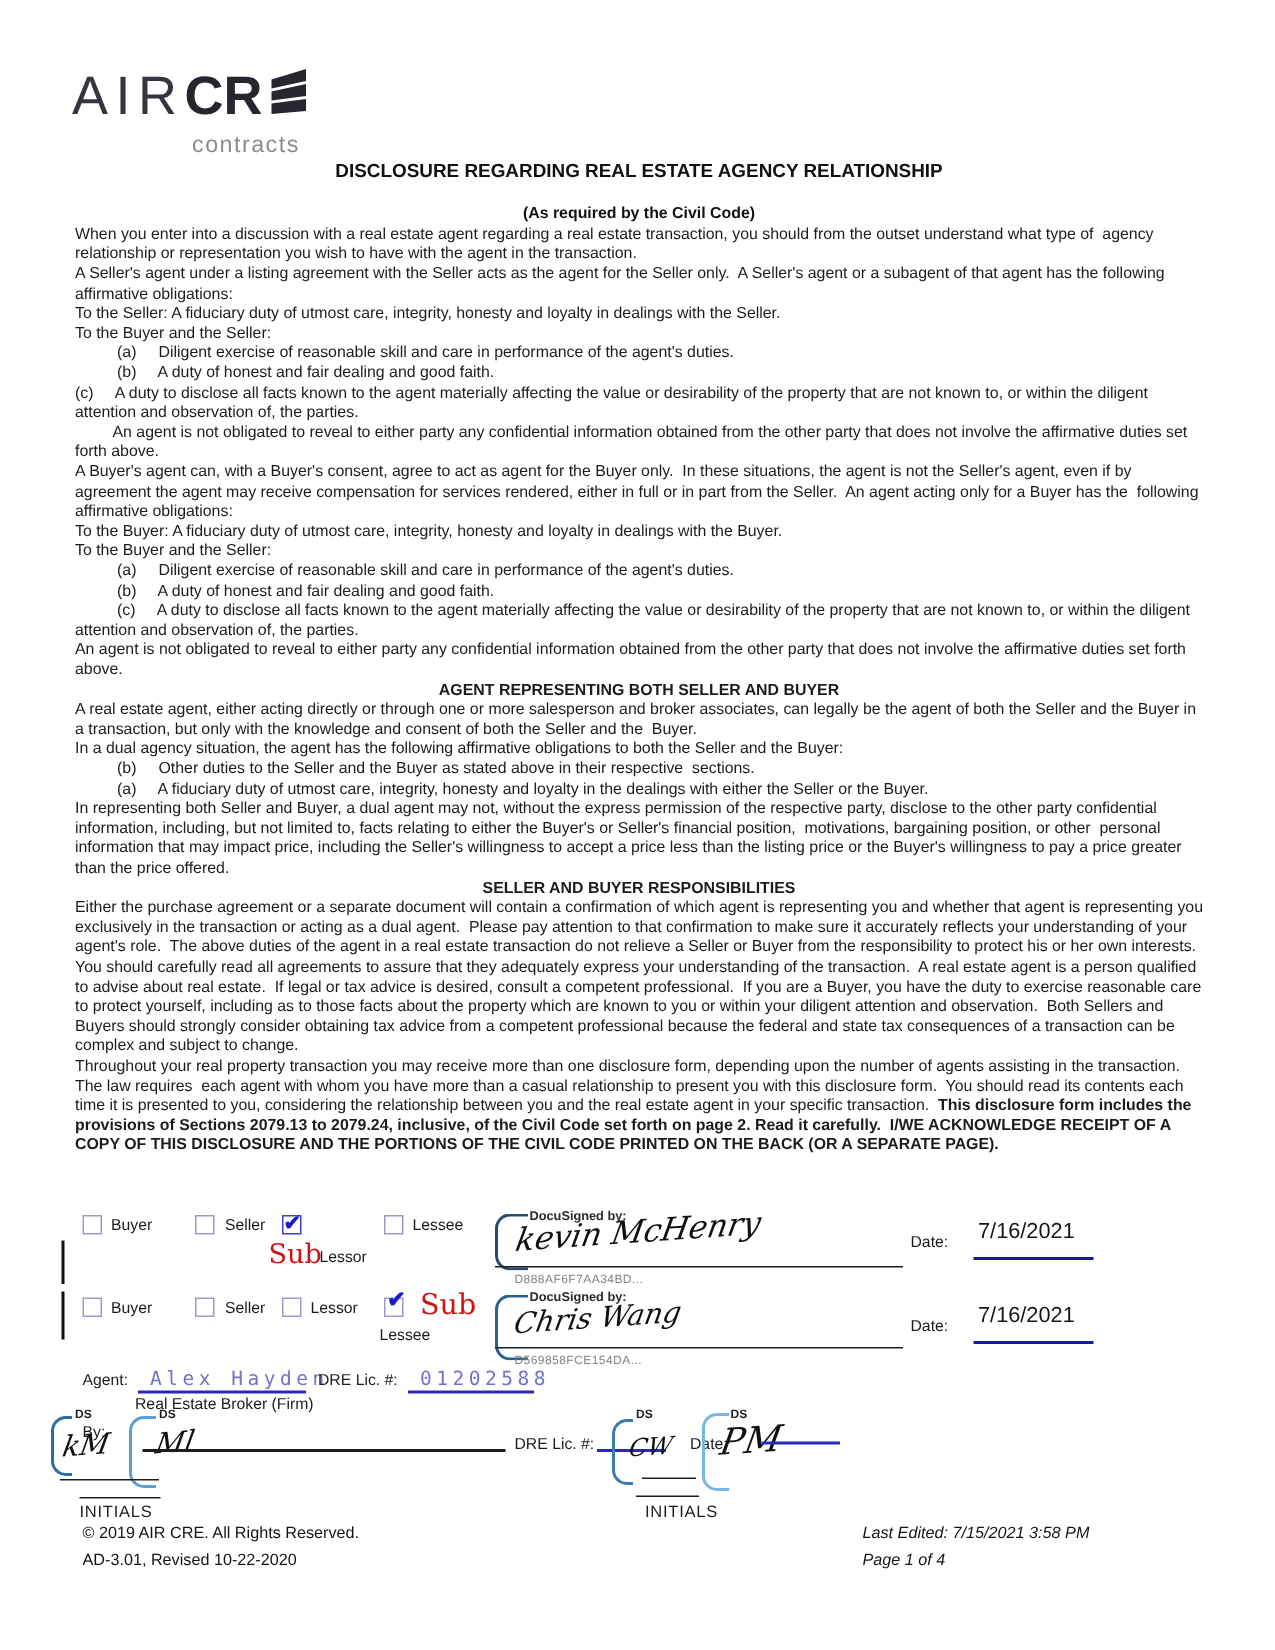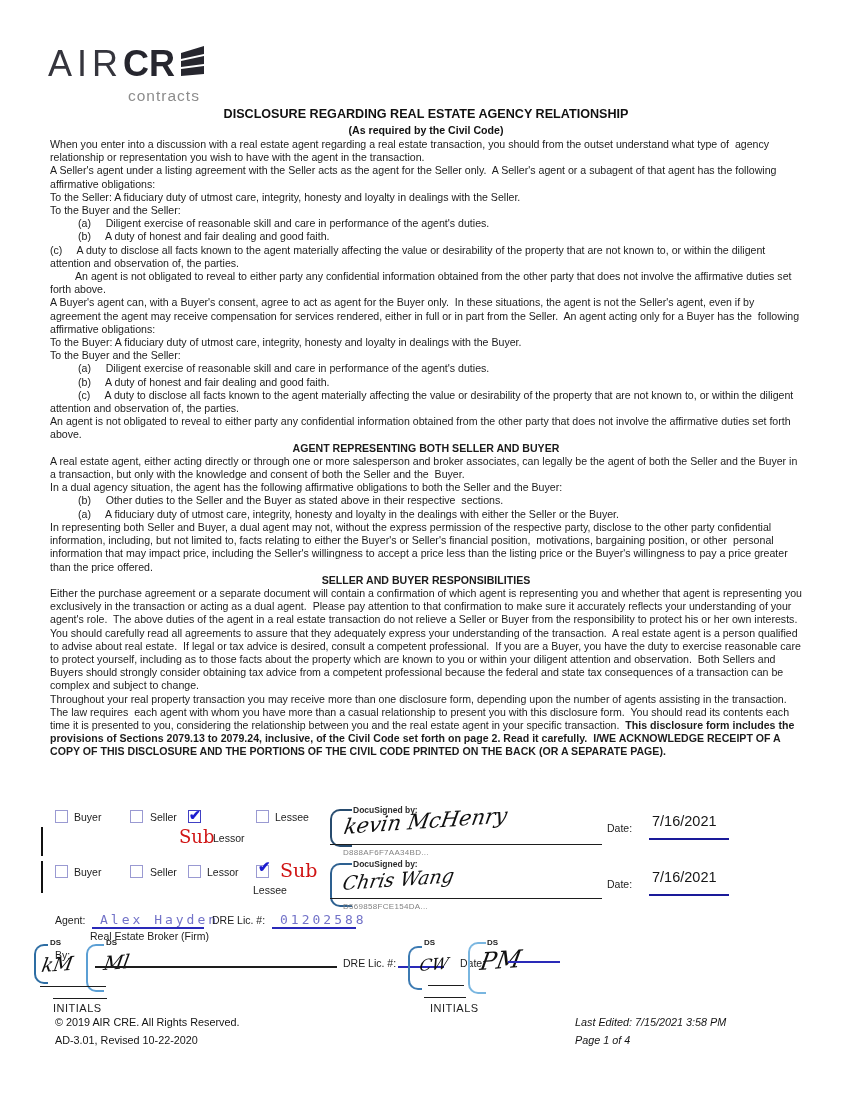--- a/index.html
+++ b/index.html
@@ -11,21 +11,21 @@
   
   .logo { position:absolute; left:48px; top:44px; }
   .logo-row { white-space:nowrap; line-height:40px; }
   .logo-air { font-size:36px; color:#35353d; letter-spacing:5px; font-weight:400; }
   .logo-cr  { font-size:36px; color:#26262e; font-weight:bold; letter-spacing:0px; }
   .logo-e   { display:inline-block; vertical-align:-3px; margin-left:2px; }
   .logo-sub { font-size:15.5px; color:#8c8c8c; letter-spacing:1px; margin-left:80px; margin-top:-4px; }
   
   .text-col { position:absolute; left:50px; top:106px; width:752px; }
   .doc-title { text-align:center; font-weight:bold; font-size:12.6px; line-height:17px; color:#111; }
-  .doc-subtitle { text-align:center; font-weight:bold; font-size:10.6px; line-height:15px; color:#111; }
+  .doc-subtitle { text-align:center; font-weight:bold; font-size:10.6px; line-height:15px; color:#111;margin-top:12px; }
   .text-col p { font-size:10.6px; line-height:13.2px; white-space:pre-wrap; color:#1c1c1c; }
   .sec-h { text-align:center; font-weight:bold; font-size:10.6px; line-height:13.2px; color:#111; }
   .indent { padding-left:28px; }
   .hang { text-indent:25px; }
   .hang-c { text-indent:28px; }
   .b { font-weight:bold; }
   
   .abs { position:absolute; }
   .lbl { font-size:10.5px; color:#1c1c1c; }
   .cb { width:13px; height:13px; border:1px solid #9a9ad2; background:#fff; position:absolute; }

